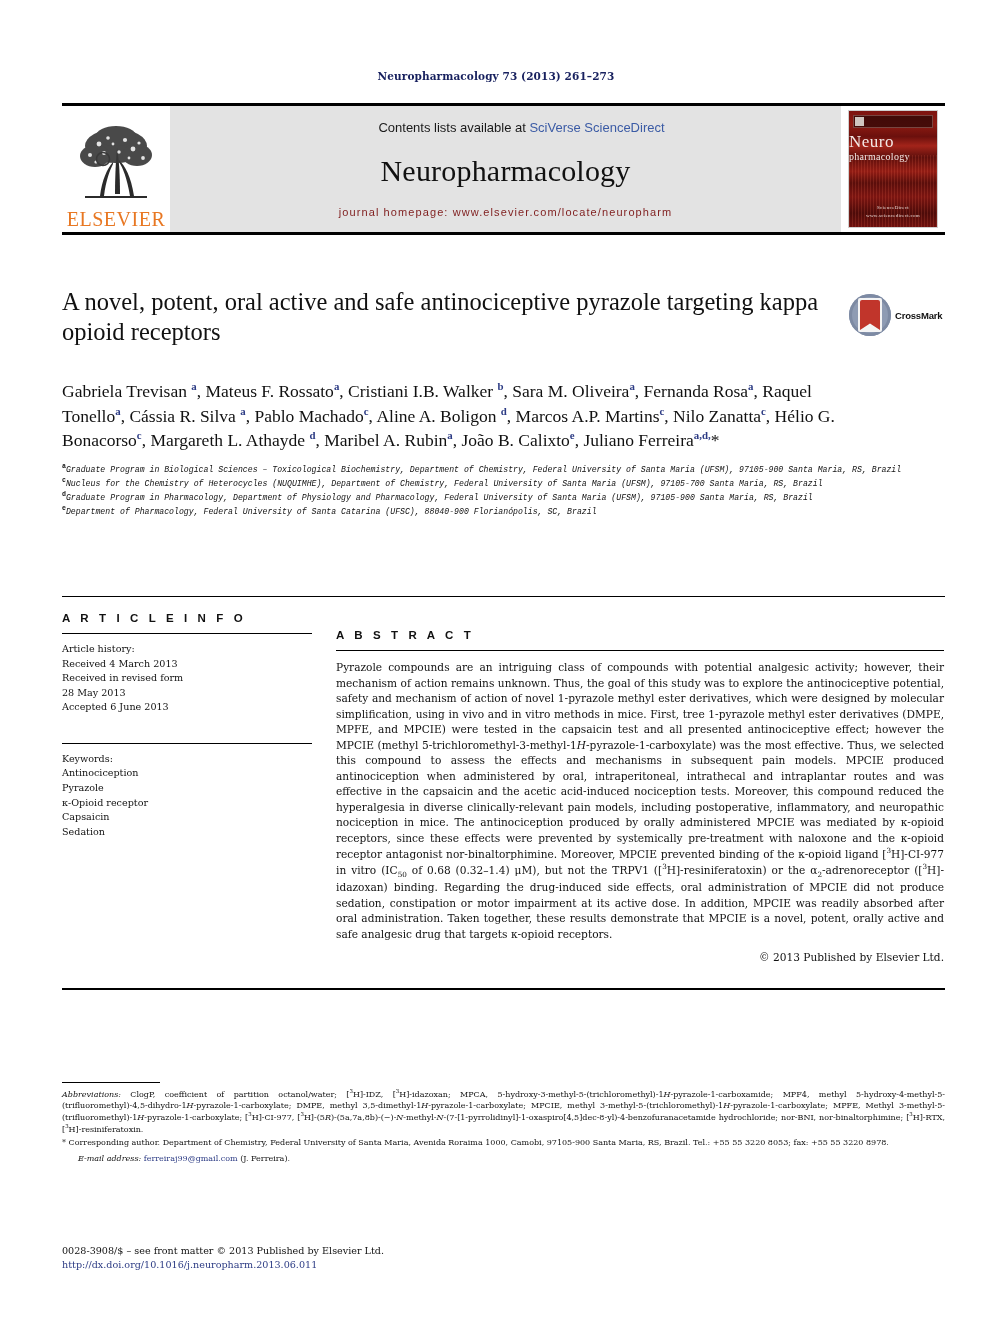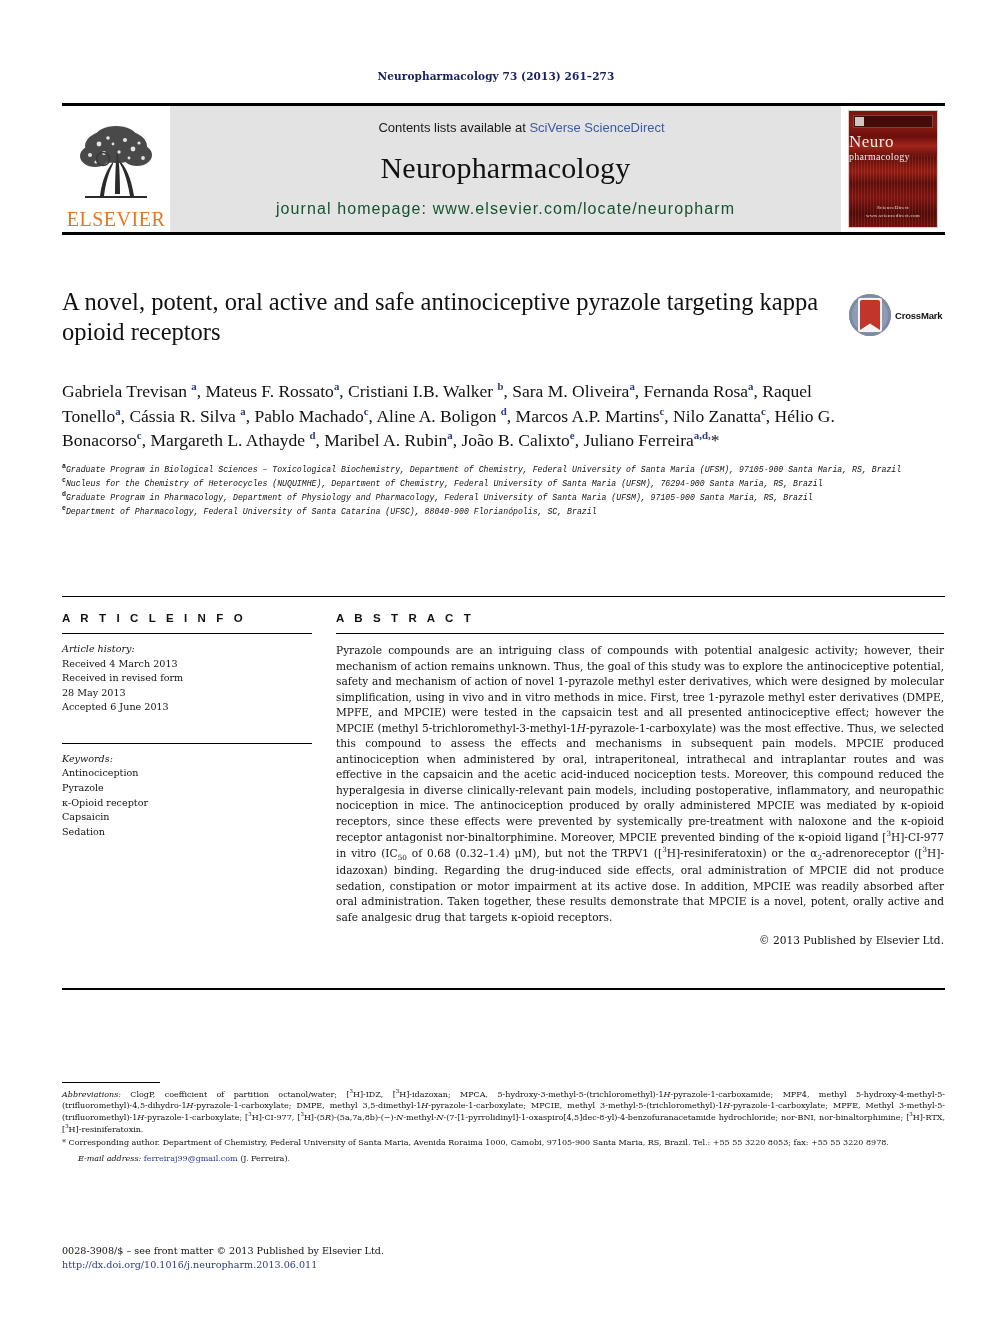--- a/index.html
+++ b/index.html
@@ -97,23 +97,23 @@
     text-decoration: none;
   }
   .journal-title {
     font-family: "Liberation Serif", serif;
     font-size: 30px;
     color: #111;
     letter-spacing: 0.2px;
   }
   .homepage-line {
     font-family: "Liberation Sans", sans-serif;
-    font-size: 16px;
+    font-size: 11px;
     letter-spacing: 1.1px;
-    color: #14532d;
+    color: #7f1d1d;
   }
   .cover-thumb {
     width: 104px;
     flex: 0 0 104px;
     display: flex;
     align-items: center;
     justify-content: center;
     background: #fff;
   }
   .cover-inner {
@@ -297,26 +297,26 @@
     border-top: 1px solid #000;
     margin-top: 9px;
     margin-bottom: 8px;
   }
   .info-body {
     font-family: "DejaVu Serif", serif;
     font-size: 9.6px;
     line-height: 1.52;
     color: #111;
   }
-  .info-body .lbl { font-style: italic; }
+  .info-body .lbl { }
   .info-gap { height: 19px; }
 
   .abstract-col {
     position: absolute;
-    top: 612px;
+    top: 629px;
     left: 336px;
     width: 608px;
   }
   .abstract-rule {
     border-top: 1px solid #000;
     margin-top: 9px;
     margin-bottom: 9px;
   }
   .abstract-body {
     font-family: "DejaVu Serif", serif;
@@ -461,21 +461,21 @@
     <h1 class="article-title">A novel, potent, oral active and safe antinociceptive pyrazole targeting kappa opioid receptors</h1>
     <div class="crossmark">
       <span class="crossmark-badge"></span>
       <span class="crossmark-label">CrossMark</span>
     </div>
     <div class="authors">Gabriela Trevisan <sup>a</sup>, Mateus F. Rossato<sup>a</sup>, Cristiani I.B. Walker <sup>b</sup>, Sara M. Oliveira<sup>a</sup>, Fernanda Rosa<sup>a</sup>, Raquel Tonello<sup>a</sup>, Cássia R. Silva <sup>a</sup>, Pablo Machado<sup>c</sup>, Aline A. Boligon <sup>d</sup>, Marcos A.P. Martins<sup>c</sup>, Nilo Zanatta<sup>c</sup>, Hélio G. Bonacorso<sup>c</sup>, Margareth L. Athayde <sup>d</sup>, Maribel A. Rubin<sup>a</sup>, João B. Calixto<sup>e</sup>, Juliano Ferreira<sup>a,d,</sup>*</div>
   </div>
 
   <div class="affiliations">
     <p class="aff"><sup>a</sup><span>Graduate Program in Biological Sciences – Toxicological Biochemistry, Department of Chemistry, Federal University of Santa Maria (UFSM), 97105-900 Santa Maria, RS, Brazil</span></p>
-    <p class="aff"><sup>c</sup><span>Nucleus for the Chemistry of Heterocycles (NUQUIMHE), Department of Chemistry, Federal University of Santa Maria (UFSM), 76294-900 Santa Maria, RS, Brazil</span></p>
+    <p class="aff"><sup>c</sup><span>Nucleus for the Chemistry of Heterocycles (NUQUIMHE), Department of Chemistry, Federal University of Santa Maria (UFSM), 97105-700 Santa Maria, RS, Brazil</span></p>
     <p class="aff"><sup>d</sup><span>Graduate Program in Pharmacology, Department of Physiology and Pharmacology, Federal University of Santa Maria (UFSM), 97105-900 Santa Maria, RS, Brazil</span></p>
     <p class="aff"><sup>e</sup><span>Department of Pharmacology, Federal University of Santa Catarina (UFSC), 88040-900 Florianópolis, SC, Brazil</span></p>
   </div>
 
   <div class="rule-top"></div>
 
   <div class="info-col">
     <div class="colhead">A R T I C L E   I N F O</div>
     <div class="info-rule"></div>
     <div class="info-body">

